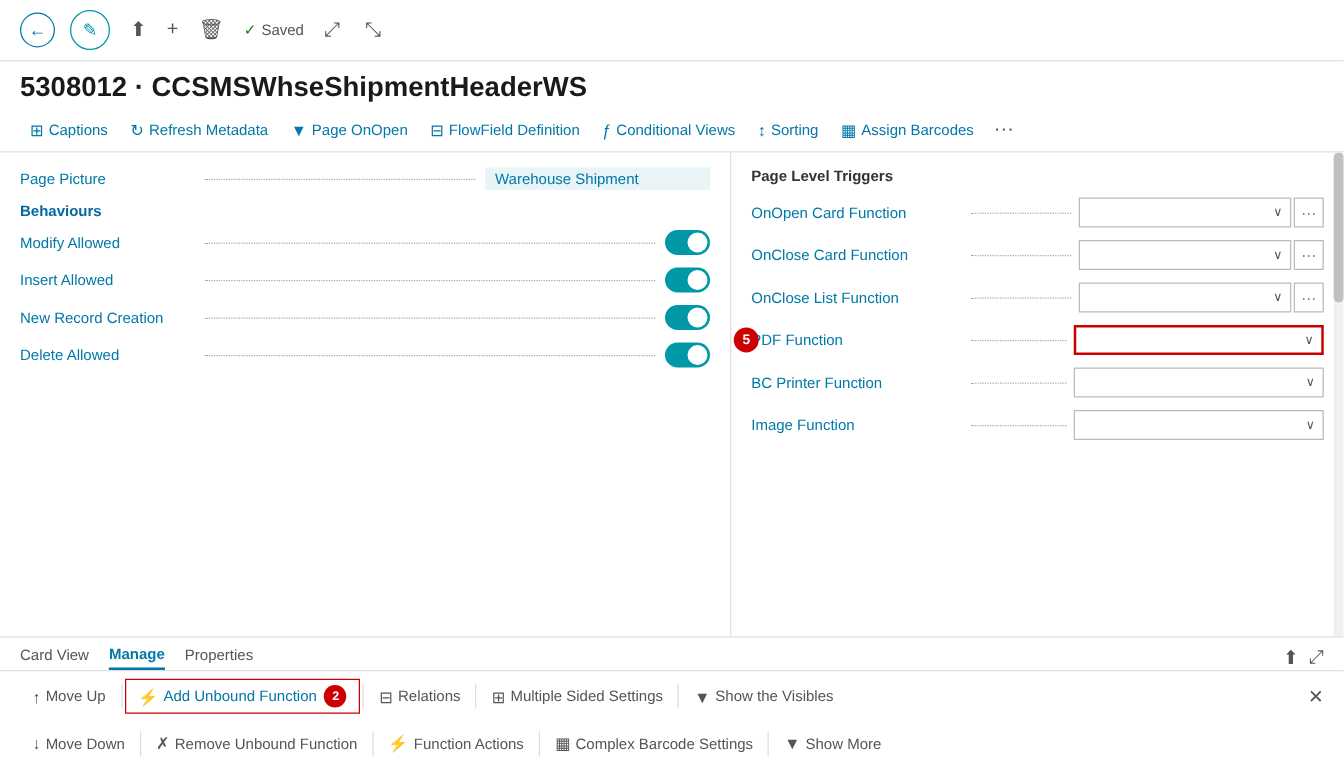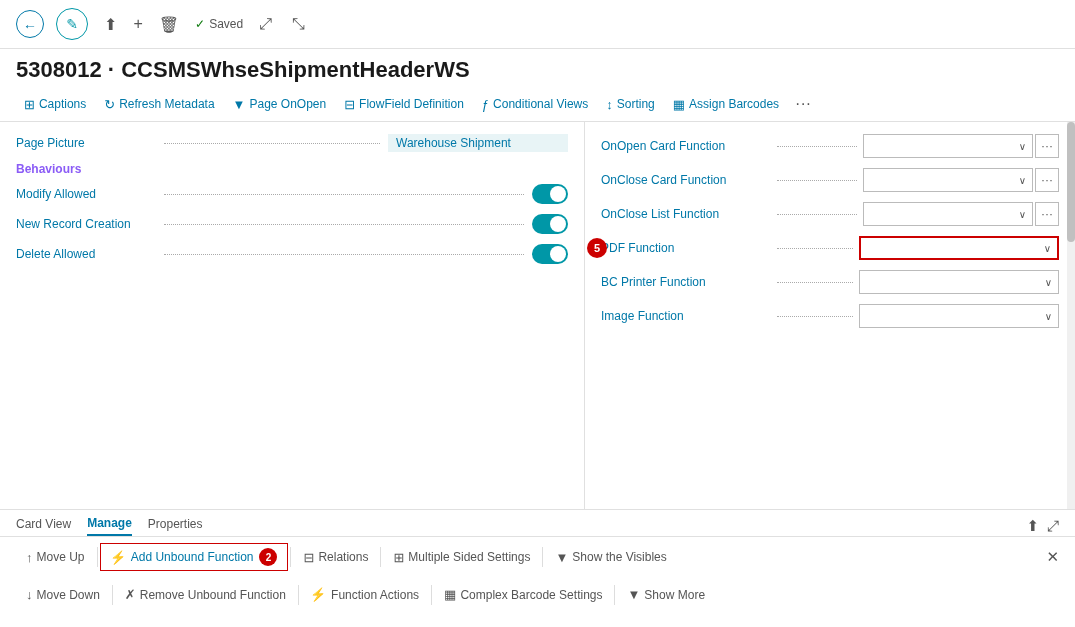--- a/index.html
+++ b/index.html
@@ -26,21 +26,21 @@
 
     
     .main-content { display: flex; height: calc(627px - 145px - 95px); justify-content: flex-end; }
 
     
     .left-panel { flex: 1; padding: 12px 16px; border-right: 1px solid #e0e0e0; overflow-y: auto; }
     .field-row { display: flex; align-items: center; margin-bottom: 10px; }
     .field-label { font-size: 12px; color: #0078a8; width: 140px; flex-shrink: 0; }
     .field-dots { flex: 1; border-bottom: 1px dotted #aaa; margin: 0 8px; min-width: 30px; }
     .field-value-box { background: #e8f4f6; color: #0078a8; padding: 2px 8px; font-size: 12px; border: none; min-width: 180px; }
-    .section-header { font-size: 12px; font-weight: 700; color: #8b5cf6; margin: 10px 0 8px; }
+    .section-header { font-size: 12px; font-weight: 700; color: #0369a1; margin: 10px 0 8px; }
     .toggle { width: 36px; height: 20px; background: #0097a7; border-radius: 10px; position: relative; cursor: pointer; }
     .toggle::after { content: ''; position: absolute; width: 16px; height: 16px; background: white; border-radius: 50%; top: 2px; right: 2px; }
 
     
     .right-panel { width: 490px; padding: 12px 16px; position: relative; overflow-y: auto; }
     .scrollbar-track { position: absolute; right: 0; top: 0; bottom: 0; width: 8px; background: #f0f0f0; }
     .scrollbar-thumb { position: absolute; right: 0; top: 0; width: 8px; height: 120px; background: #c0c0c0; border-radius: 4px; }
 
     .section-title { font-size: 12px; font-weight: 700; color: #333; margin-bottom: 10px; }
     .trigger-row { display: flex; align-items: center; margin-bottom: 10px; }
@@ -140,36 +140,42 @@
     </div>
 
     <div class="section-header">Behaviours</div>
 
     <div class="field-row">
       <span class="field-label">Modify Allowed</span>
       <div class="field-dots"></div>
       <div class="toggle"></div>
     </div>
 
+    <div class="field-row">
+      <span class="field-label">Insert Allowed</span>
+      <div class="field-dots"></div>
+      <div class="toggle"></div>
+    </div>
 
     <div class="field-row">
       <span class="field-label">New Record Creation</span>
       <div class="field-dots"></div>
       <div class="toggle"></div>
     </div>
 
     <div class="field-row">
       <span class="field-label">Delete Allowed</span>
       <div class="field-dots"></div>
       <div class="toggle"></div>
     </div>
   </div>
 
   <div class="right-panel">
 
+    <div class="section-title">Page Level Triggers</div>
 
     <div class="trigger-row">
       <span class="trigger-label">OnOpen Card Function</span>
       <div class="trigger-dots"></div>
       <div class="trigger-select">
         <span class="chevron">∨</span>
       </div>
       <div class="trigger-more-btn">···</div>
     </div>
 

